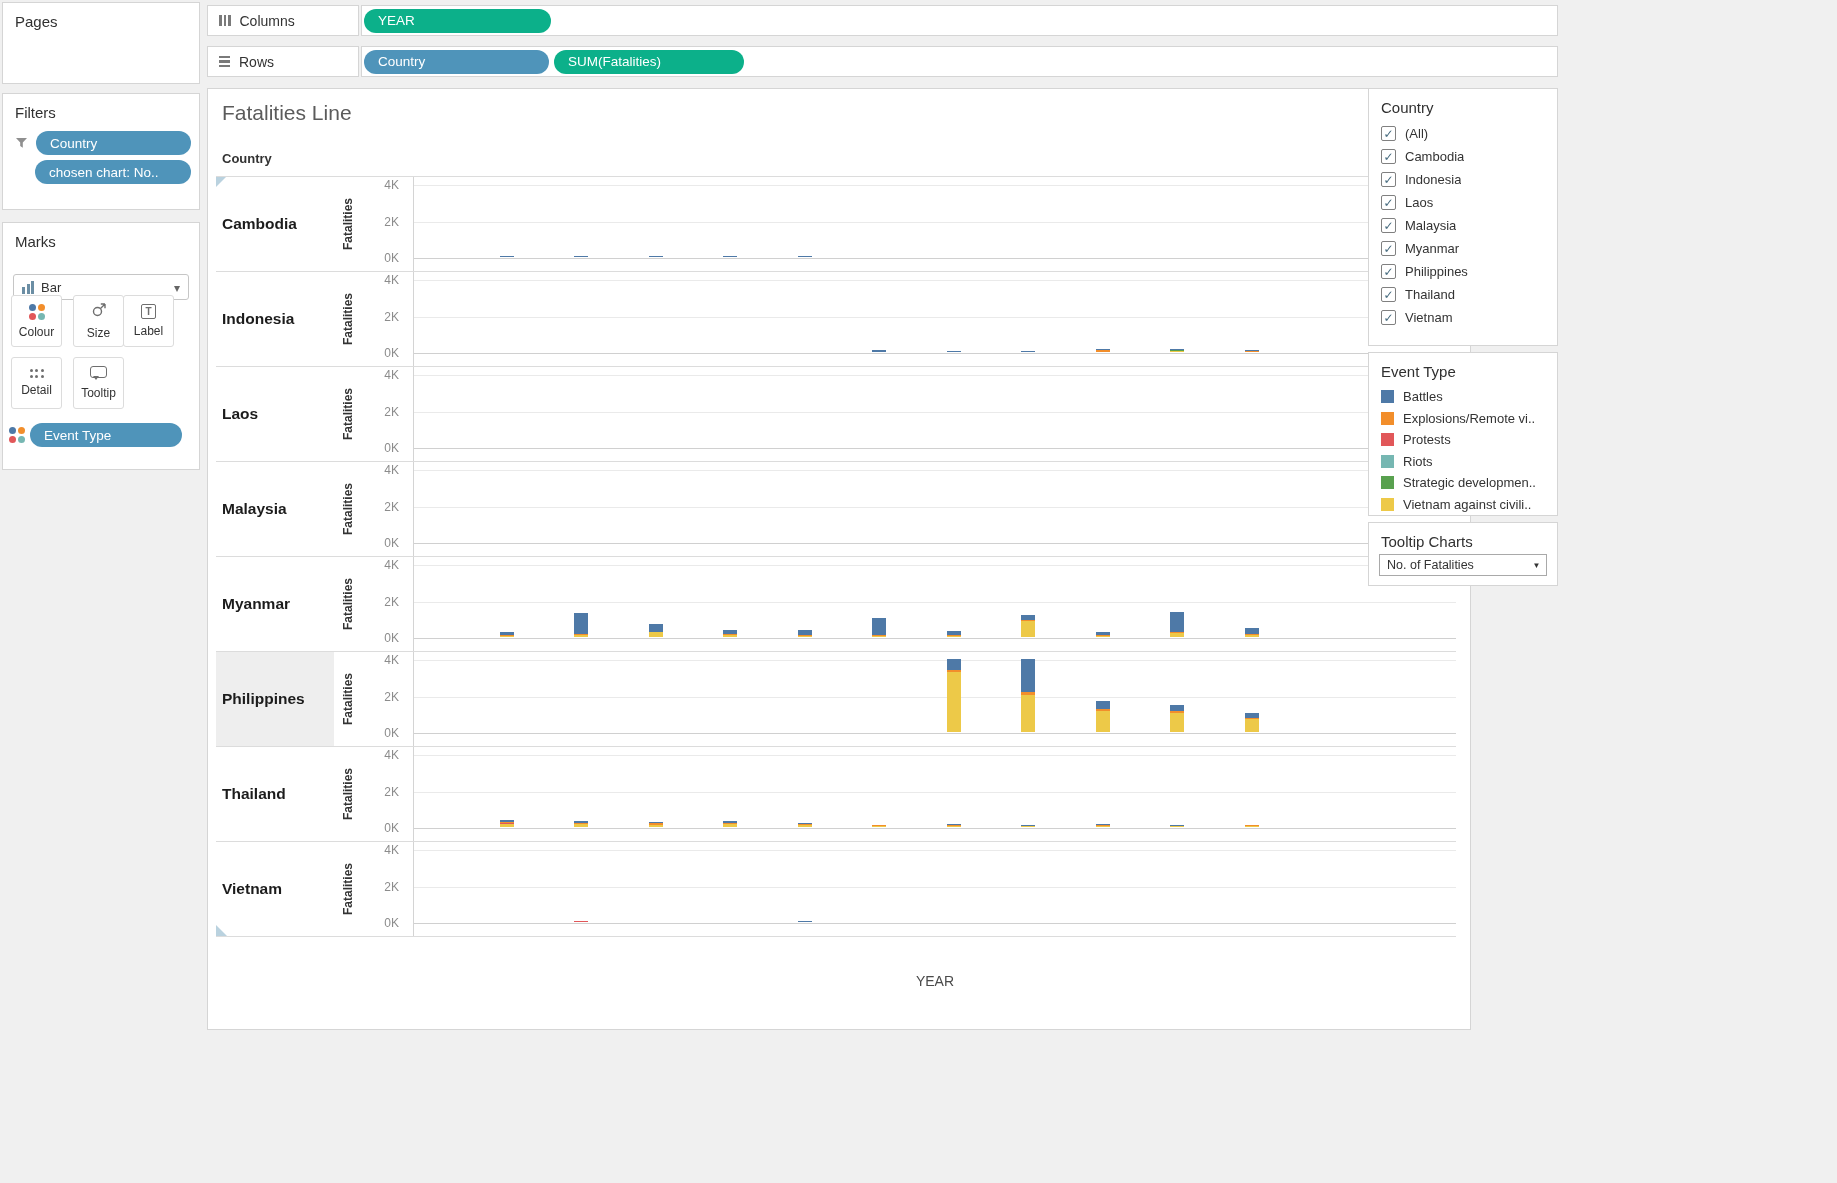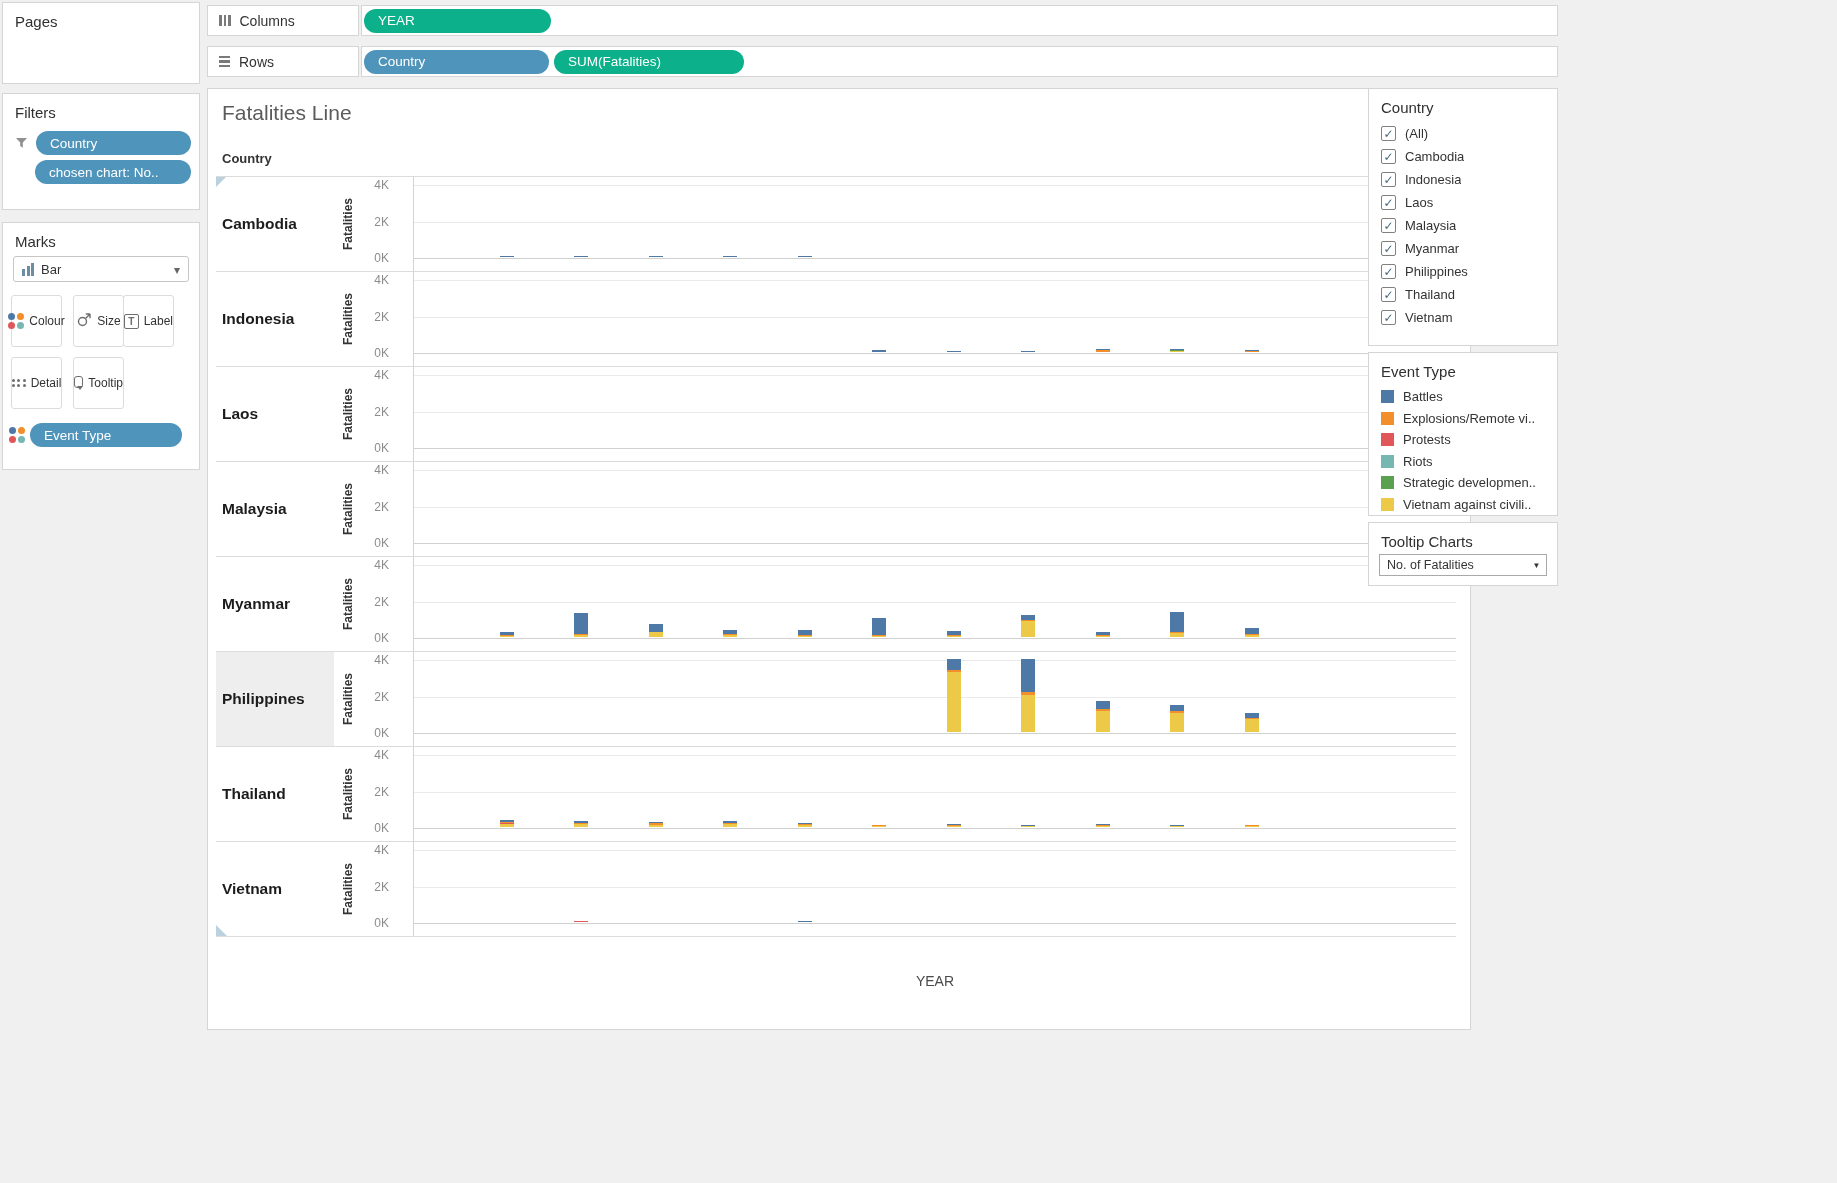--- a/index.html
+++ b/index.html
@@ -14,30 +14,30 @@
   .marks{left:2px;top:222px;width:198px;height:248px}
 
   .pill{height:24px;border-radius:12px;display:flex;align-items:center;padding:0 14px;font-size:13.5px;color:#fff;white-space:nowrap;overflow:hidden}
   .pill.green{background:#0cb08a}
   .pill.blue{background:#4f94ba}
 
   .filter-row{display:flex;align-items:center;margin:4px 8px 5px 12px;gap:7px}
   .filter-row .pill{width:158px}
   .filter-row.second{padding-left:20px}
 
-  .type-dropdown{margin:0 10px 0;height:26px;border:1px solid #c6c6c6;border-radius:3px;display:flex;align-items:center;gap:7px;padding:12px 8px;background:#fff}
+  .type-dropdown{margin:18px 10px 0;height:26px;border:1px solid #c6c6c6;border-radius:3px;display:flex;align-items:center;gap:7px;padding:12px 8px;background:#fff}
   .type-label{font-size:13px;color:#333;flex:1}
   .caret::before{content:"▾";color:#666;font-size:12px}
   .ic-bars{display:flex;align-items:flex-end;gap:1.5px;height:13px}
   .ic-bars i{width:3px;background:#6b8ea4;display:block}
   .ic-bars i:nth-child(1){height:7px}
   .ic-bars i:nth-child(2){height:10px}
   .ic-bars i:nth-child(3){height:13px}
 
-  .mark-btn{position:absolute;width:51px;height:52px;border:1px solid #dcdcdc;border-radius:3px;background:#fff;display:flex;flex-direction:row;align-items:center;justify-content:center;gap:5px;font-size:12px;color:#333}
+  .mark-btn{position:absolute;width:51px;height:52px;border:1px solid #dcdcdc;border-radius:3px;background:#fff;display:flex;flex-direction:column;align-items:center;justify-content:center;gap:5px;font-size:12px;color:#333}
   .ic-colour{display:grid;grid-template-columns:7px 7px;gap:2px}
   .ic-colour i{width:7px;height:7px;border-radius:50%;display:block}
   .ic-label{width:15px;height:15px;border:1.5px solid #6e6e6e;border-radius:2px;display:flex;align-items:center;justify-content:center}
   .ic-label::before{content:"T";font-size:10px;font-weight:bold;color:#6e6e6e}
   .ic-detail{display:grid;grid-template-columns:repeat(3,3px);grid-auto-rows:3px;gap:2.5px}
   .ic-detail i{background:#6e6e6e;border-radius:50%;width:3px;height:3px;display:block}
   .ic-tooltip{position:relative;width:17px;height:12px;border:1.5px solid #6e6e6e;border-radius:3px;margin-bottom:3px}
   .ic-tooltip::after{content:"";position:absolute;left:2px;bottom:-6px;border:3px solid transparent;border-top:4px solid #6e6e6e}
   .marks-pill-row{position:absolute;left:6px;top:200px;display:flex;align-items:center;gap:5px}
   .marks-pill-row .pill{width:152px}
@@ -59,21 +59,21 @@
   
   .chart-card{left:207px;top:88px;width:1264px;height:942px}
   .chart-title{position:absolute;left:14px;top:12px;font-size:21px;color:#5b5b5b;font-weight:400}
   .row-header{position:absolute;left:14px;top:62px;font-size:13px;font-weight:bold;color:#333}
   .trellis{position:absolute;left:8px;top:87px;right:14px;border-top:1px solid #dcdcdc}
   .panel{display:grid;grid-template-columns:118px 28px 52px 1fr;height:95px;border-bottom:1px solid #dcdcdc;position:relative}
   .country-label{display:flex;align-items:center;padding-left:6px;font-size:15.5px;font-weight:bold;color:#1c1c1c}
   .country-label.hl{background:#eeeeee}
   .y-title{display:flex;align-items:center;justify-content:center;writing-mode:vertical-rl;transform:rotate(180deg);font-size:12px;font-weight:bold;color:#333}
   .yticks{position:relative;border-right:1px solid #d4d4d4;font-size:12px;color:#8c8c8c}
-  .ytick{position:absolute;right:24px;transform:translateY(-50%)}
+  .ytick{position:absolute;right:14px;transform:translateY(-50%)}
   .plot{position:relative}
   .gridline{position:absolute;left:0;right:0;height:1px;background:#eaeaea}
   .gridline.zero{background:#d0d0d0}
   .bar{position:absolute;width:14px}
   .xaxis{position:absolute;left:206px;right:14px;top:854px;height:20px;font-size:14px;color:#4a4a4a}
   .xlab{position:absolute;width:44px;text-align:center}
   .xaxis-title{position:absolute;left:206px;right:14px;top:884px;text-align:center;font-size:14px;color:#4a4a4a}
   .handle{position:absolute;left:8px;width:0;height:0}
   .handle.top{top:87px;border-top:11px solid #bad2df;border-right:11px solid transparent}
   .handle.bottom{top:836px;border-bottom:11px solid #bad2df;border-right:11px solid transparent}

